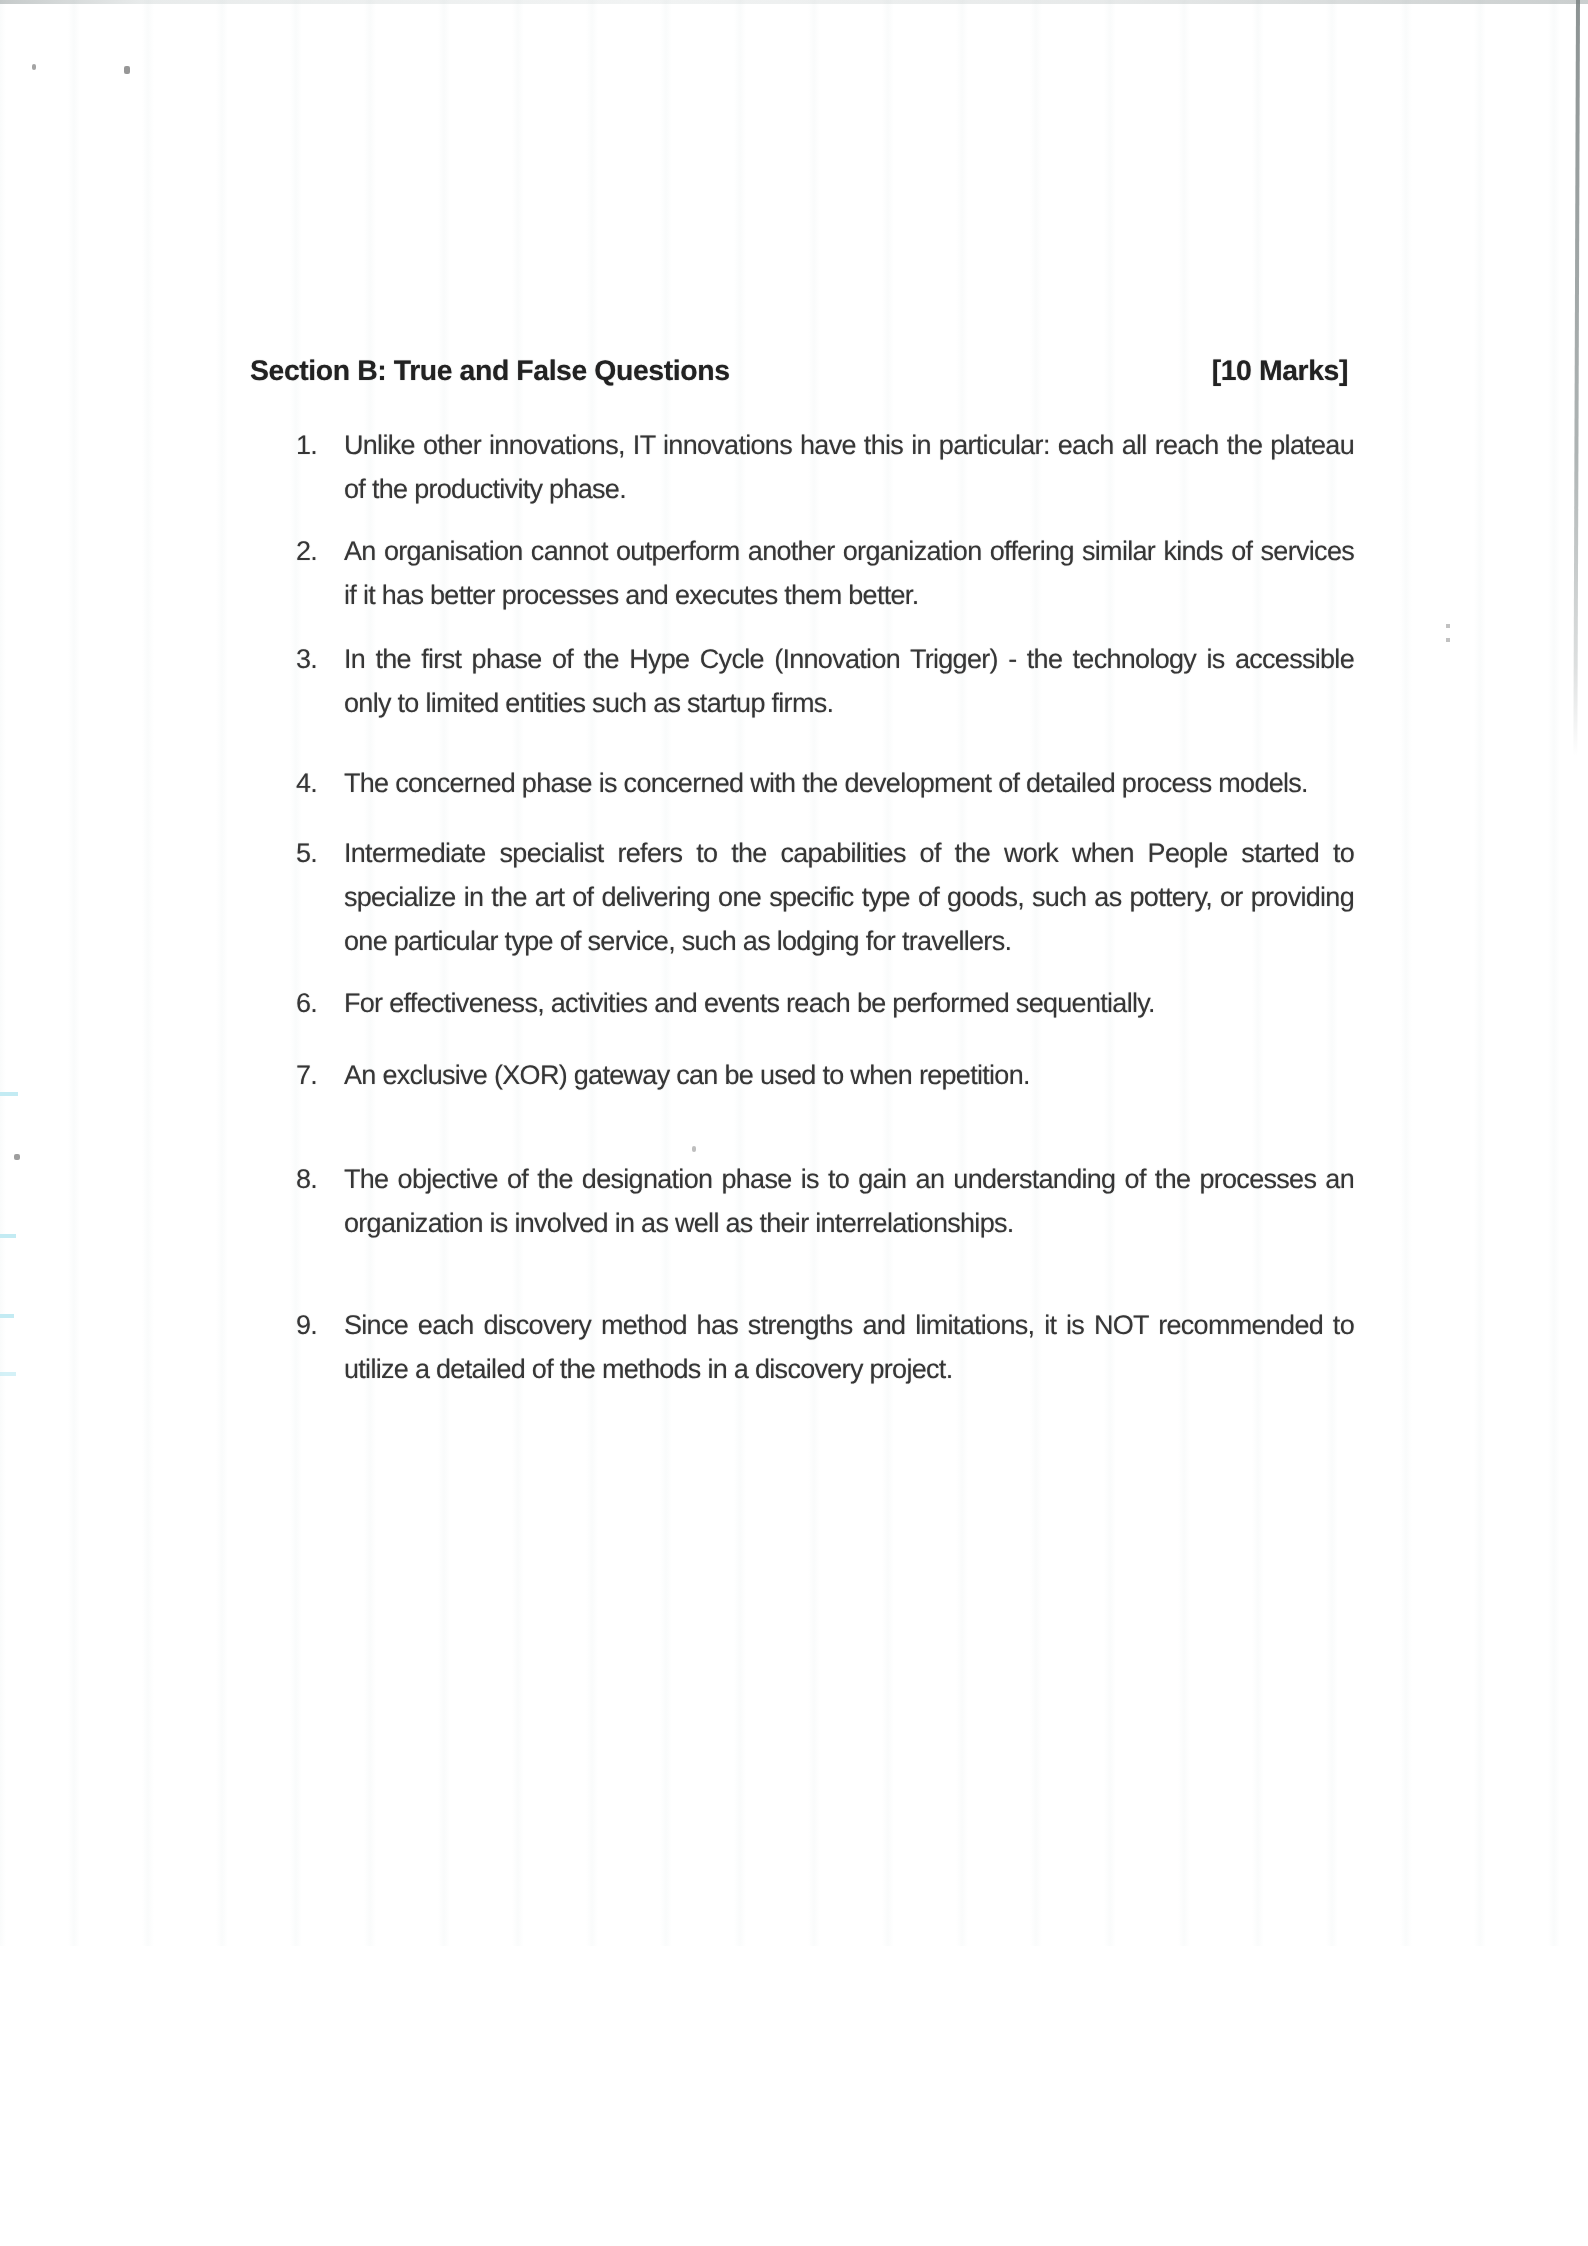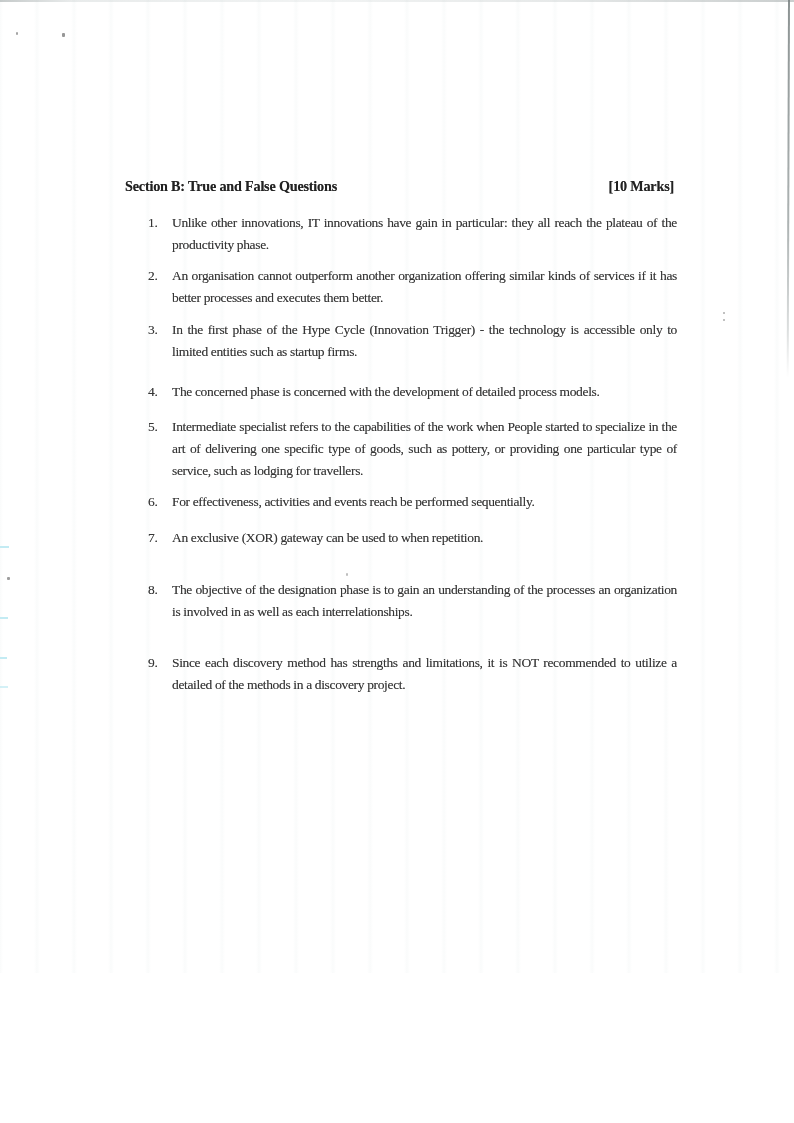--- a/index.html
+++ b/index.html
@@ -10,21 +10,21 @@
   .page {
     position: relative;
     width: 794px;
     height: 973px;
     background:
       repeating-linear-gradient(90deg,
         rgba(240,244,244,0.35) 0px, rgba(255,255,255,0) 3px,
         rgba(255,255,255,0) 34px, rgba(240,244,244,0.35) 37px),
       #ffffff;
     overflow: hidden;
-    font-family: Liberation Serif, serif;
+    font-family: Liberation Sans, sans-serif;
     color: #343434;
   }
 
   
   .header {
     position: absolute;
     left: 125px;
     top: 176px;
     width: 549px;
     display: flex;
@@ -126,21 +126,21 @@
   <div class="artifact cyan-tick cyan-3"></div>
   <div class="artifact cyan-tick cyan-4"></div>
 
   <div class="header">
     <span>Section B: True and False Questions</span>
     <span>[10 Marks]</span>
   </div>
 
   <div class="q" style="top:212px">
     <span class="qnum">1.</span>
-    <span class="qtext">Unlike other innovations, IT innovations have gain in particular: they all reach the plateau of the productivity phase.</span>
+    <span class="qtext">Unlike other innovations, IT innovations have this in particular: each all reach the plateau of the productivity phase.</span>
   </div>
 
   <div class="q" style="top:265px">
     <span class="qnum">2.</span>
     <span class="qtext">An organisation cannot outperform another organization offering similar kinds of services if it has better processes and executes them better.</span>
   </div>
 
   <div class="q" style="top:319px">
     <span class="qnum">3.</span>
     <span class="qtext">In the first phase of the Hype Cycle (Innovation Trigger) - the technology is accessible only to limited entities such as startup firms.</span>
@@ -161,21 +161,21 @@
     <span class="qtext">For effectiveness, activities and events reach be performed sequentially.</span>
   </div>
 
   <div class="q" style="top:527px">
     <span class="qnum">7.</span>
     <span class="qtext">An exclusive (XOR) gateway can be used to when repetition.</span>
   </div>
 
   <div class="q" style="top:579px">
     <span class="qnum">8.</span>
-    <span class="qtext">The objective of the designation phase is to gain an understanding of the processes an organization is involved in as well as each interrelationships.</span>
+    <span class="qtext">The objective of the designation phase is to gain an understanding of the processes an organization is involved in as well as their interrelationships.</span>
   </div>
 
   <div class="q" style="top:652px">
     <span class="qnum">9.</span>
     <span class="qtext">Since each discovery method has strengths and limitations, it is NOT recommended to utilize a detailed of the methods in a discovery project.</span>
   </div>
 
 
   <div class="page-number">5</div>
 

